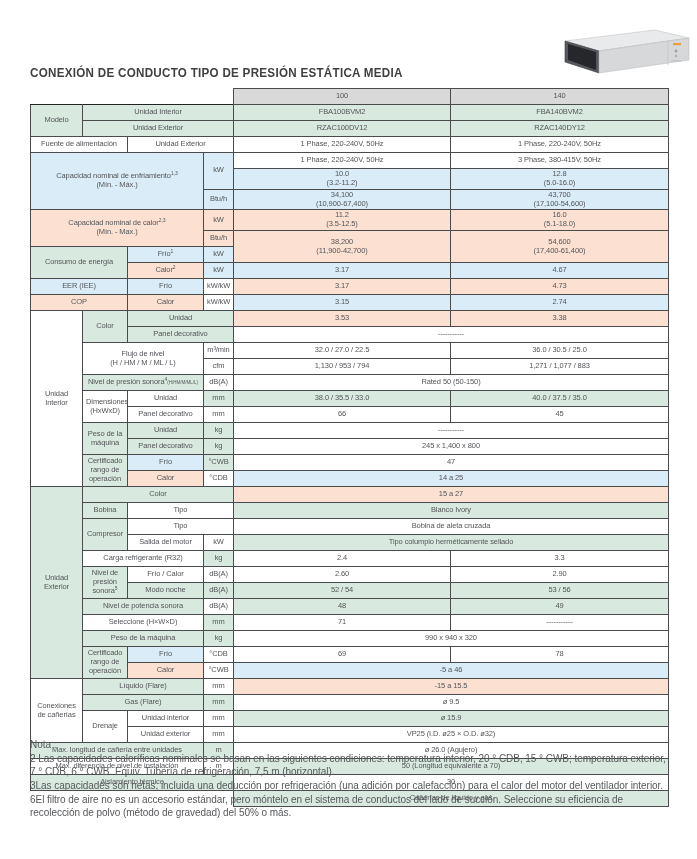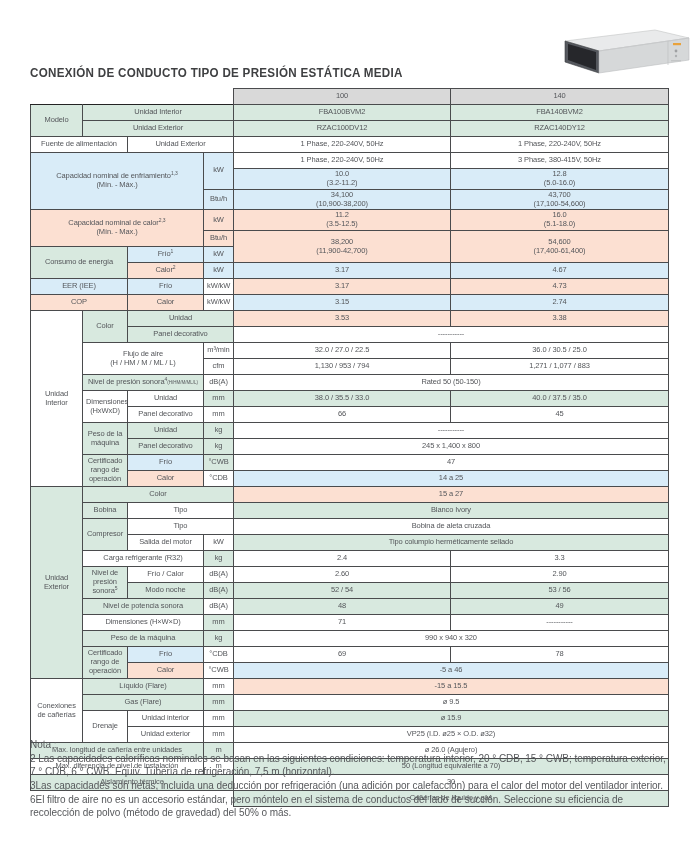--- a/index.html
+++ b/index.html
@@ -111,21 +111,21 @@
         </tr>
         <tr>
           <td class="bg-b"><span>10.0
 (3.2-11.2)</span></td>
           <td class="bg-b"><span>12.8
 (5.0-16.0)</span></td>
         </tr>
         <tr>
           <td class="bg-b"><span>Btu/h</span></td>
           <td class="bg-b"><span>34,100
-(10,900-38,200)</span></td>
+(10,900-67,400)</span></td>
           <td class="bg-b"><span>43,700
 (17,100-54,600)</span></td>
         </tr>
         <tr class="thick">
           <td colspan="3" rowspan="2" class="bg-p al-l vt"><span>Capacidad nominal de calor</span><sup>2,3</sup><span>
 (Mín. - Max.)</span></td>
           <td class="bg-p"><span>kW</span></td>
           <td class="bg-p"><span>11.2
 (3.5-12.5)</span></td>
           <td class="bg-p"><span>16.0
@@ -169,21 +169,21 @@
           <td rowspan="2" class="bg-g al-l"><span>Color</span></td>
           <td colspan="2" class="bg-g al-l"><span>Unidad</span></td>
           <td class="bg-p"><span>3.53</span></td>
           <td class="bg-p"><span>3.38</span></td>
         </tr>
         <tr>
           <td colspan="2" class="bg-g al-l"><span>Panel decorativo</span></td>
           <td colspan="2" class="bg-w"><span>-----------</span></td>
         </tr>
         <tr class="thick">
-          <td colspan="2" rowspan="2" class="bg-w al-l"><span>Flujo de aire
+          <td colspan="2" rowspan="2" class="bg-w al-l"><span>Flujo de nivel
 (H / HM / M / ML / L)</span></td>
           <td class="bg-w"><span>m³/min</span></td>
           <td class="bg-w"><span>32.0 / 27.0 / 22.5</span></td>
           <td class="bg-w"><span>36.0 / 30.5 / 25.0</span></td>
         </tr>
         <tr>
           <td class="bg-w"><span>cfm</span></td>
           <td class="bg-w"><span>1,130 / 953 / 794</span></td>
           <td class="bg-w"><span>1,271 / 1,077 / 883</span></td>
         </tr>
@@ -273,21 +273,21 @@
           <td class="bg-g"><span>52 / 54</span></td>
           <td class="bg-g"><span>53 / 56</span></td>
         </tr>
         <tr class="thick">
           <td colspan="2" class="bg-g al-l"><span>Nivel de potencia sonora</span></td>
           <td class="bg-w"><span>dB(A)</span></td>
           <td class="bg-g"><span>48</span></td>
           <td class="bg-g"><span>49</span></td>
         </tr>
         <tr class="thick">
-          <td colspan="2" class="bg-w al-l"><span>Dimensiones (H×W×D)</span></td>
+          <td colspan="2" class="bg-w al-l"><span>Seleccione (H×W×D)</span></td>
           <td class="bg-g"><span>mm</span></td>
           <td class="bg-w"><span>71</span></td>
           <td class="bg-w"><span>-----------</span></td>
         </tr>
         <tr class="thick">
           <td colspan="2" class="bg-g al-l"><span>Peso de la máquina</span></td>
           <td class="bg-g"><span>kg</span></td>
           <td colspan="2" class="bg-w"><span>990 x 940 x 320</span></td>
         </tr>
         <tr class="thick">

